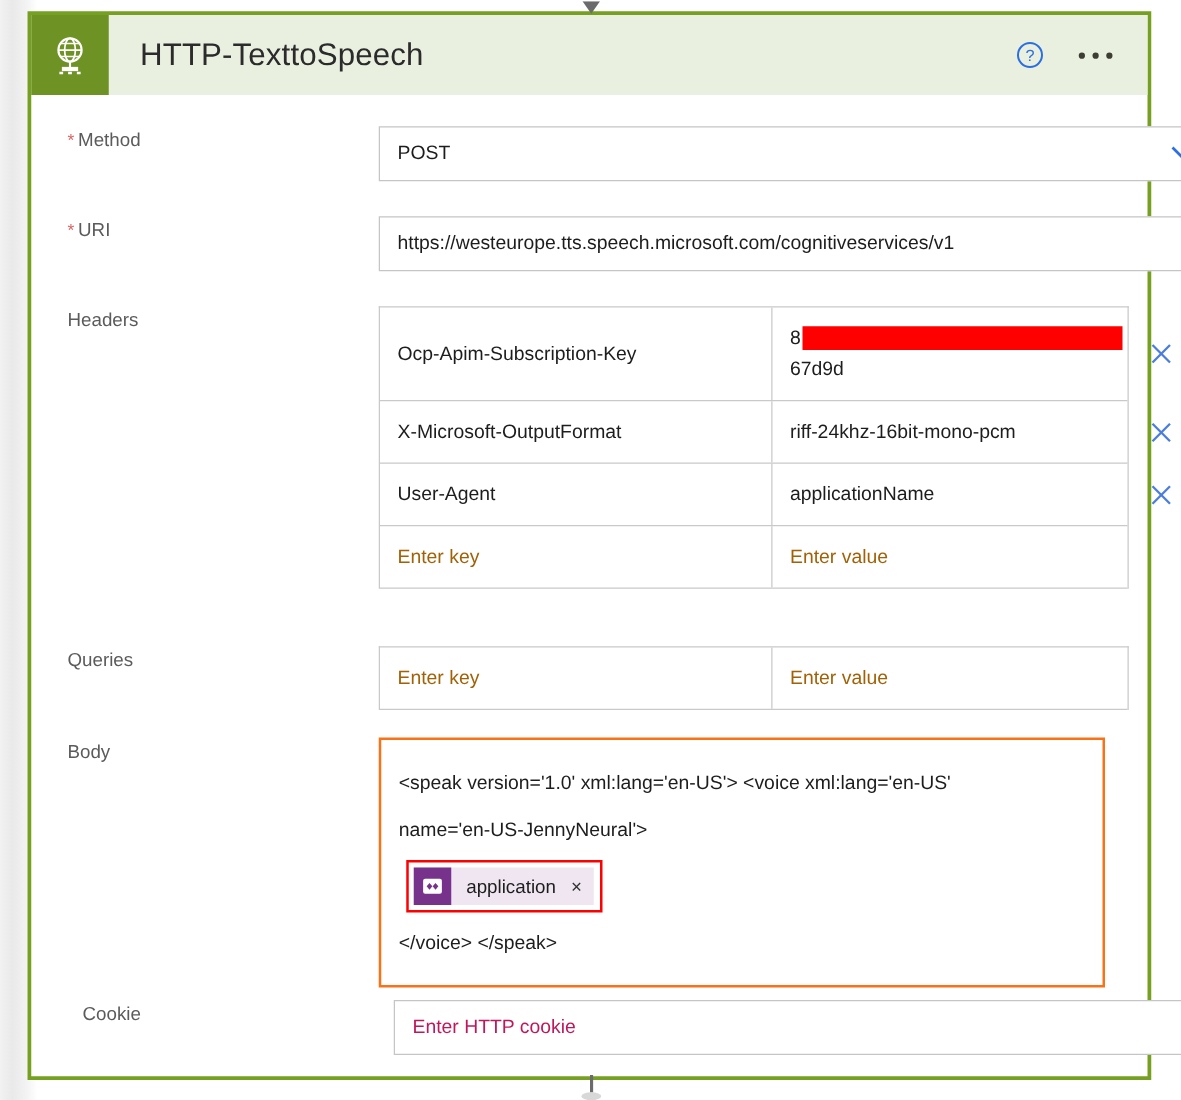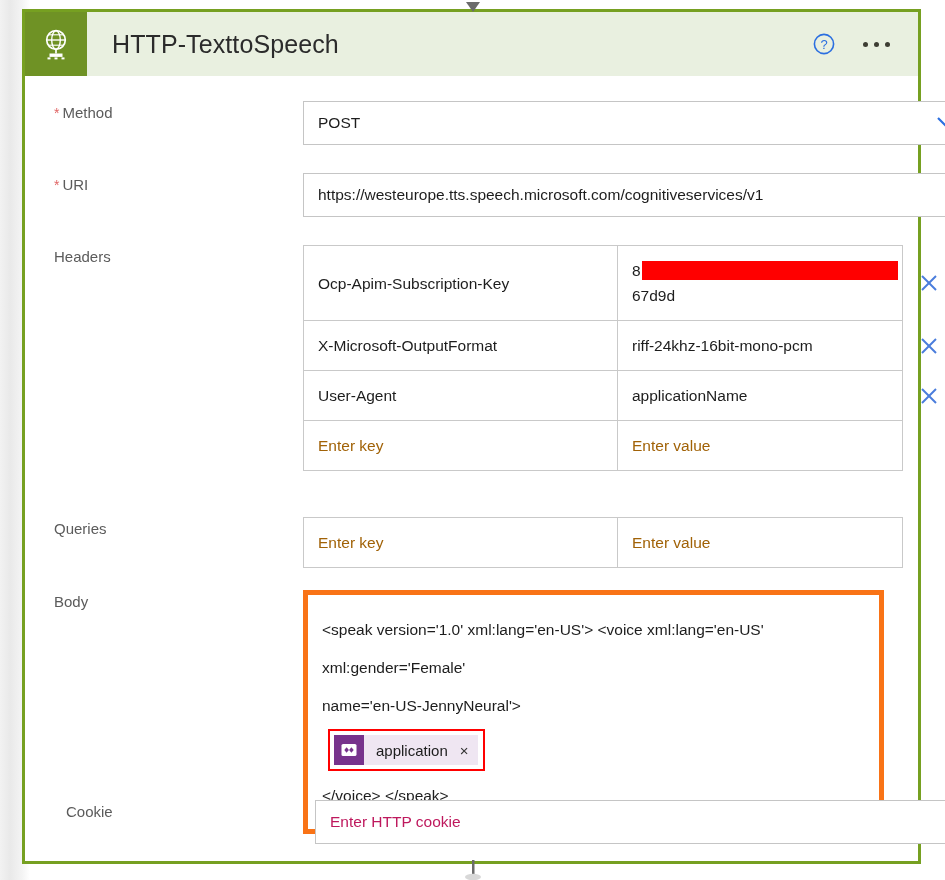--- a/index.html
+++ b/index.html
@@ -226,21 +226,21 @@
     display: flex;
     align-items: center;
     justify-content: center;
     cursor: pointer;
   }
 
   
   .body-editor {
     width: 581px;
     box-sizing: border-box;
-    border: 5px solid #f97316;
+    border: 2px solid #f97316;
     background: #fff;
     padding: 16px 14px 14px 14px;
     font-size: 15.5px;
     color: #1d1d1d;
   }
   .body-line {
     line-height: 38px;
     white-space: nowrap;
   }
   .token-wrap {
@@ -449,21 +449,20 @@
             </svg>
           </div>
         </div>
       </div>
 
       <div class="form-row" style="top:514px;">
         <div class="lbl">Body</div>
         <div class="field-area">
           <div class="body-editor">
             <div class="body-line">&lt;speak version='1.0' xml:lang='en-US'&gt; &lt;voice xml:lang='en-US'</div>
-            <div class="body-line">xml:gender='Female'</div>
             <div class="body-line">name='en-US-JennyNeural'&gt;</div>
 
             <div class="token-wrap">
               <span class="token">
                 <span class="token-icon">
                   <svg width="20" height="20" viewBox="0 0 20 20">
                     <rect x="2.5" y="4" width="15" height="12" rx="1.6" fill="#ffffff"></rect>
                     <path d="M7.6 7.3 L9.9 10 L7.6 12.7 L5.3 10 Z" fill="#77338c"></path>
                     <path d="M12.4 7.3 L14.7 10 L12.4 12.7 L10.1 10 Z" fill="#77338c"></path>
                   </svg>

